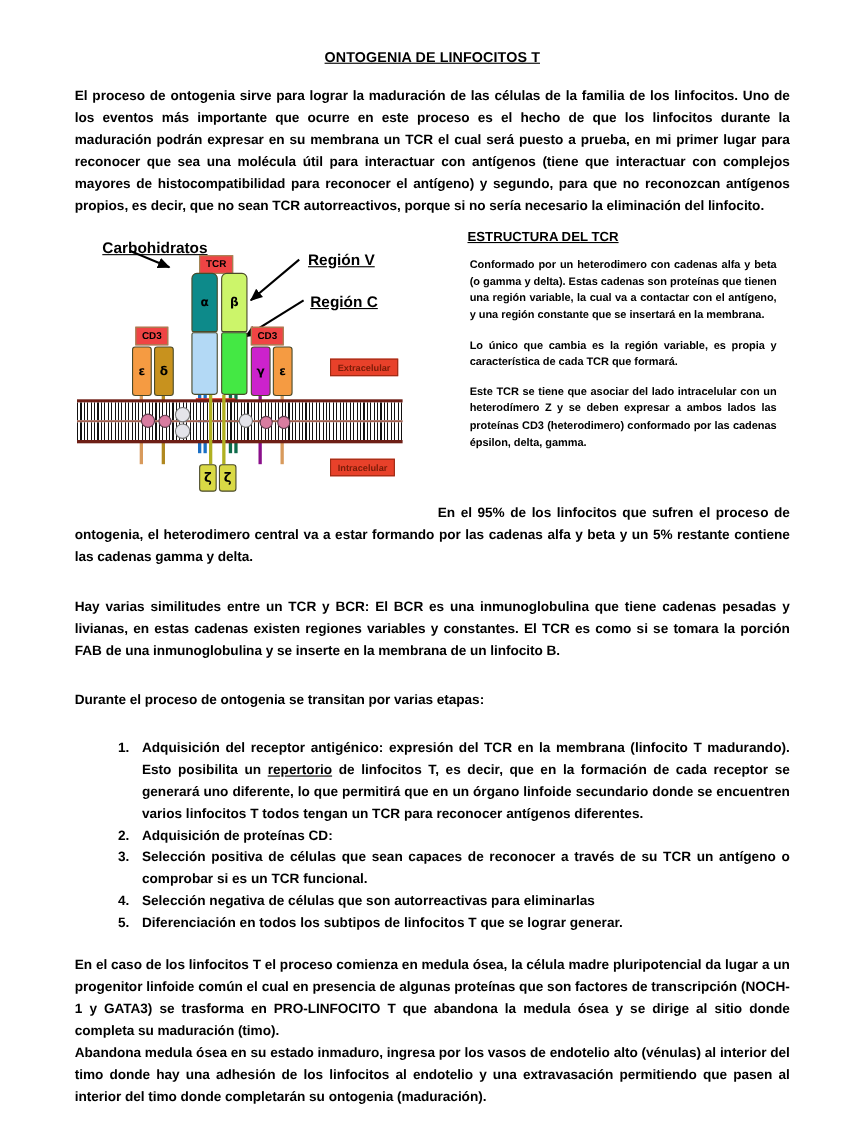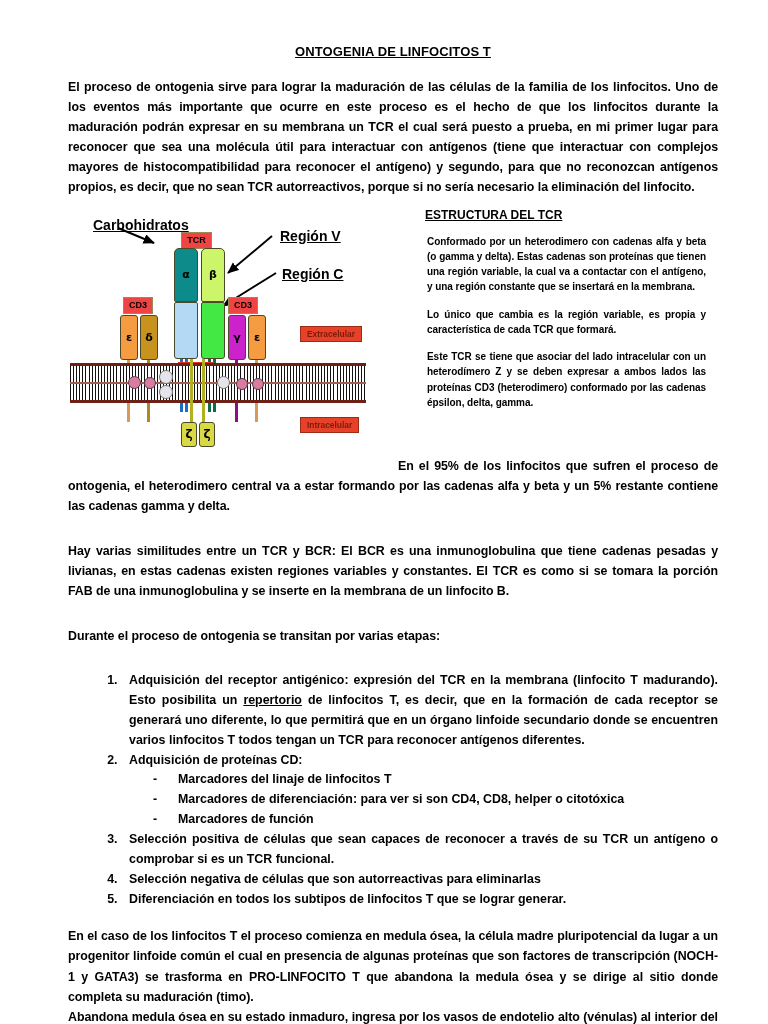--- a/index.html
+++ b/index.html
@@ -318,25 +318,20 @@
     <div class="spacer-sm"></div>
 
     <p class="para">Durante el proceso de ontogenia se transitan por varias etapas:</p>
 
     <div class="spacer-sm"></div>
 
     <ol class="steps">
       <li><span>Adquisición del receptor antigénico: expresión del TCR en la membrana (linfocito T madurando). Esto posibilita un </span><u class="inline-u">repertorio</u><span> de linfocitos T, es decir, que en la formación de cada receptor se generará uno diferente, lo que permitirá que en un órgano linfoide secundario donde se encuentren varios linfocitos T todos tengan un TCR para reconocer antígenos diferentes.</span></li>
       <li>
         <span>Adquisición de proteínas CD:</span>
-        <ul class="dashes">
-          <li>Marcadores del linaje de linfocitos T</li>
-          <li>Marcadores de diferenciación: para ver si son CD4, CD8, helper o citotóxica</li>
-          <li>Marcadores de función</li>
-        </ul>
       </li>
       <li>Selección positiva de células que sean capaces de reconocer a través de su TCR un antígeno o comprobar si es un TCR funcional.</li>
       <li>Selección negativa de células que son autorreactivas para eliminarlas</li>
       <li>Diferenciación en todos los subtipos de linfocitos T que se lograr generar.</li>
     </ol>
 
     <div class="spacer-md"></div>
 
     <p class="para tight">En el caso de los linfocitos T el proceso comienza en medula ósea, la célula madre pluripotencial da lugar a un progenitor linfoide común el cual en presencia de algunas proteínas que son factores de transcripción (NOCH-1 y GATA3) se trasforma en PRO-LINFOCITO T que abandona la medula ósea y se dirige al sitio donde completa su maduración (timo).</p>
     <p class="para">Abandona medula ósea en su estado inmaduro, ingresa por los vasos de endotelio alto (vénulas) al interior del timo donde hay una adhesión de los linfocitos al endotelio y  una extravasación permitiendo que pasen al interior del timo donde completarán su ontogenia (maduración).</p>

